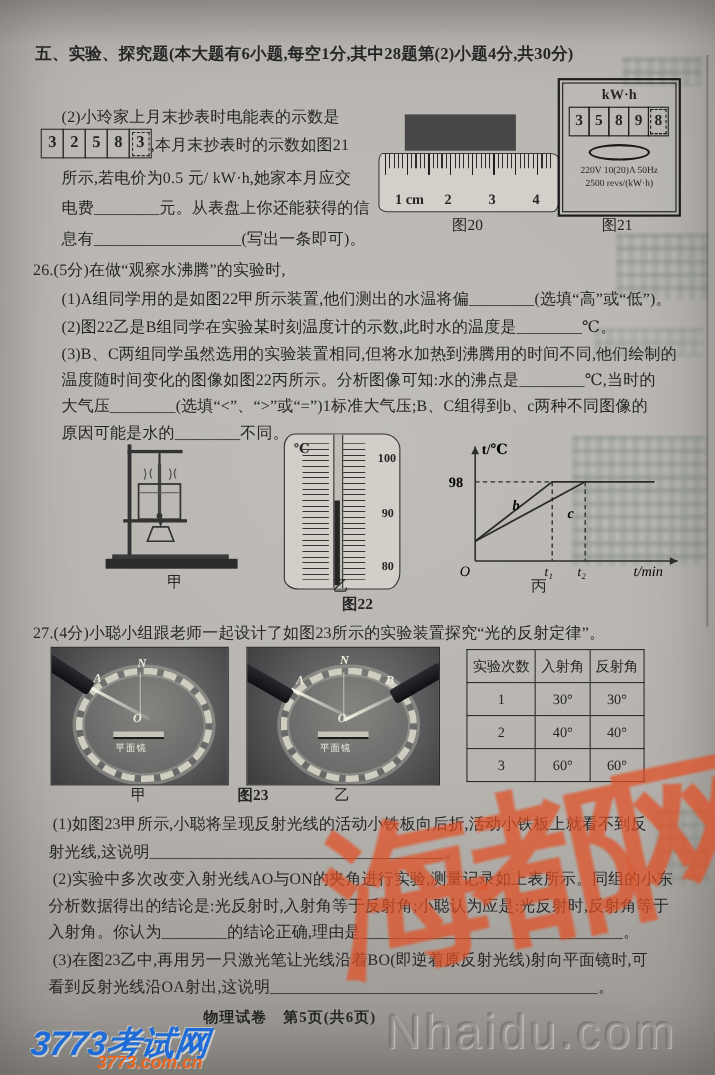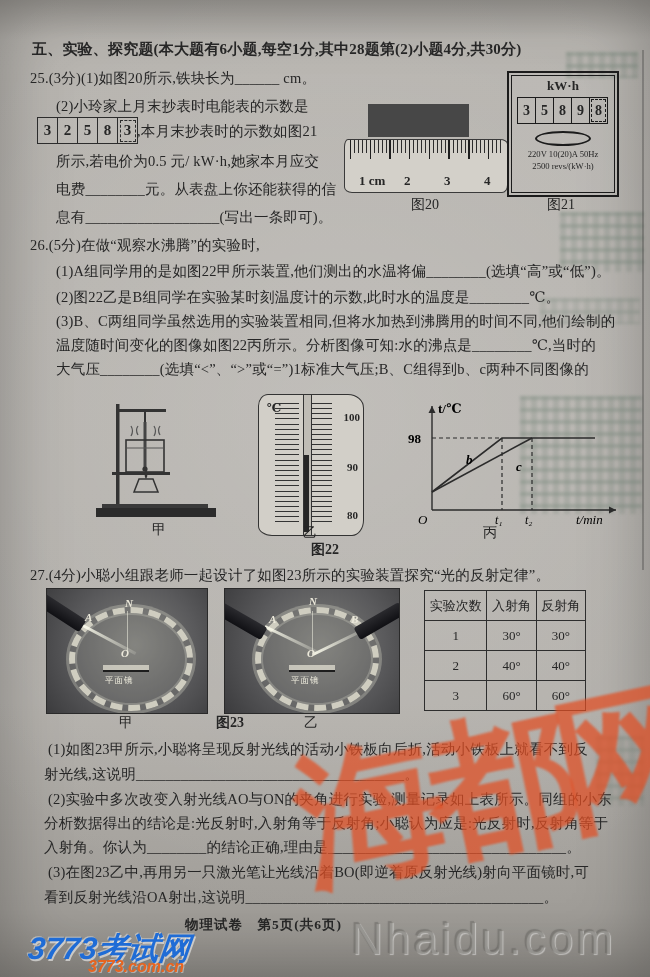--- a/index.html
+++ b/index.html
@@ -83,21 +83,20 @@
 
   <div class="ghost" style="left:566px;top:52px;width:72px;height:26px;"></div>
   <div class="ghost" style="left:560px;top:212px;width:84px;height:60px;"></div>
   <div class="ghost" style="left:540px;top:298px;width:100px;height:26px;opacity:.3;"></div>
   <div class="ghost" style="left:520px;top:396px;width:122px;height:118px;"></div>
   <div class="ghost" style="left:596px;top:736px;width:48px;height:70px;opacity:.3;"></div>
   <div class="edge-line" style="left:642px;top:50px;height:520px;"></div>
 
   <div class="tl bold" style="left:32px;top:40px;font-size:15px;">五、实验、探究题(本大题有6小题,每空1分,其中28题第(2)小题4分,共30分)</div>
 
-  <div class="tl" style="left:30px;top:69px;">25.(3分)(1)如图20所示,铁块长为______ cm。</div>
   <div class="tl" style="left:56px;top:97px;">(2)小玲家上月末抄表时电能表的示数是</div>
 
   <div class="digit-row" style="left:38px;top:117px;">
     <div class="digit-cell">3</div>
     <div class="digit-cell">2</div>
     <div class="digit-cell">5</div>
     <div class="digit-cell">8</div>
     <div class="digit-cell">
         <span class="digit-dashed">3</span>
       </div>
@@ -136,20 +135,21 @@
     </div>
   </div>
   <div class="fig-label" style="left:507px;top:196px;width:108px;">图21</div>
 
   <div class="tl" style="left:30px;top:236px;">26.(5分)在做“观察水沸腾”的实验时,</div>
   <div class="tl" style="left:56px;top:262px;">(1)A组同学用的是如图22甲所示装置,他们测出的水温将偏________(选填“高”或“低”)。</div>
   <div class="tl" style="left:56px;top:288px;">(2)图22乙是B组同学在实验某时刻温度计的示数,此时水的温度是________℃。</div>
   <div class="tl" style="left:56px;top:312px;">(3)B、C两组同学虽然选用的实验装置相同,但将水加热到沸腾用的时间不同,他们绘制的</div>
   <div class="tl" style="left:56px;top:336px;">温度随时间变化的图像如图22丙所示。分析图像可知:水的沸点是________℃,当时的</div>
   <div class="tl" style="left:56px;top:360px;text-align:center;">大气压________(选填“&lt;”、“&gt;”或“=”)1标准大气压;B、C组得到b、c两种不同图像的</div>
+  <div class="tl" style="left:56px;top:384px;">原因可能是水的________不同。</div>
 
   <svg style="position:absolute;left:84px;top:400px;z-index:3;" width="150" height="120" viewBox="0 0 150 120">
     <rect x="32" y="4" width="3.5" height="104" fill="#333"></rect>
     <rect x="32" y="9" width="50" height="3" fill="#333"></rect>
     <rect x="60" y="12" width="2" height="12" fill="#333"></rect>
     <rect x="59.5" y="22" width="3" height="46" fill="#444"></rect>
     <circle cx="61" cy="69" r="2.6" fill="#333"></circle>
     <rect x="42" y="40" width="38" height="32" fill="none" stroke="#333" stroke-width="1.6"></rect>
     <line x1="43" y1="48" x2="79" y2="48" stroke="#555" stroke-width="1"></line>
     <path d="M47,36 q3,-5 0,-10 M54,35 q-3,-5 0,-9 M70,36 q3,-5 0,-10 M76,35 q-3,-5 0,-9" fill="none" stroke="#555" stroke-width="1.2"></path>

